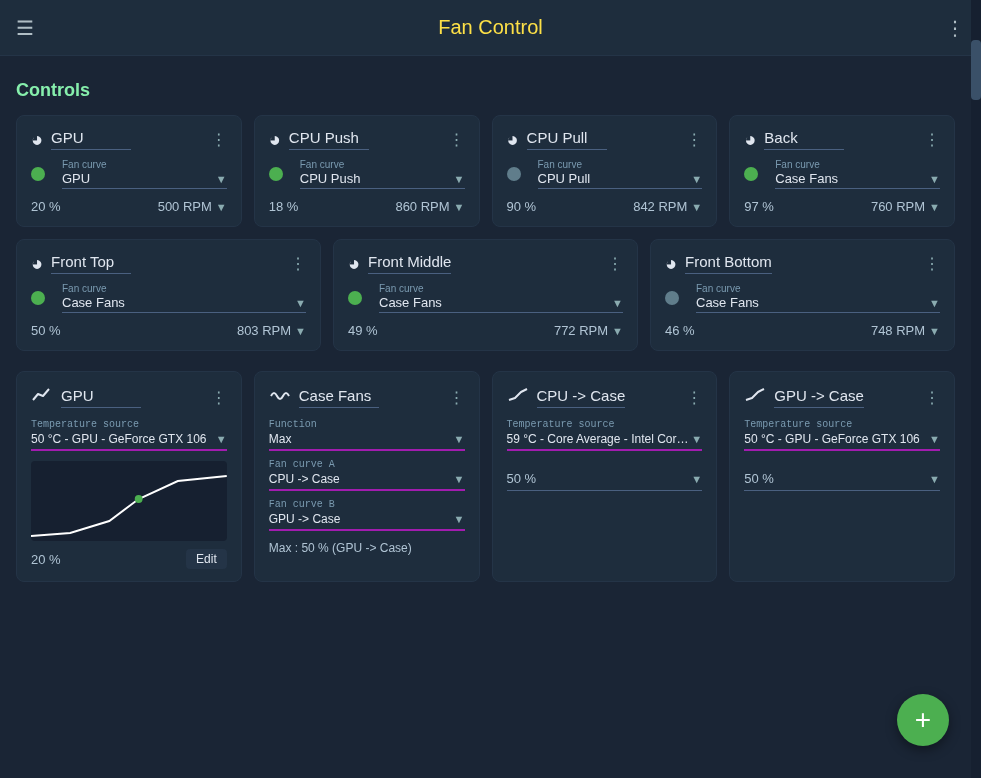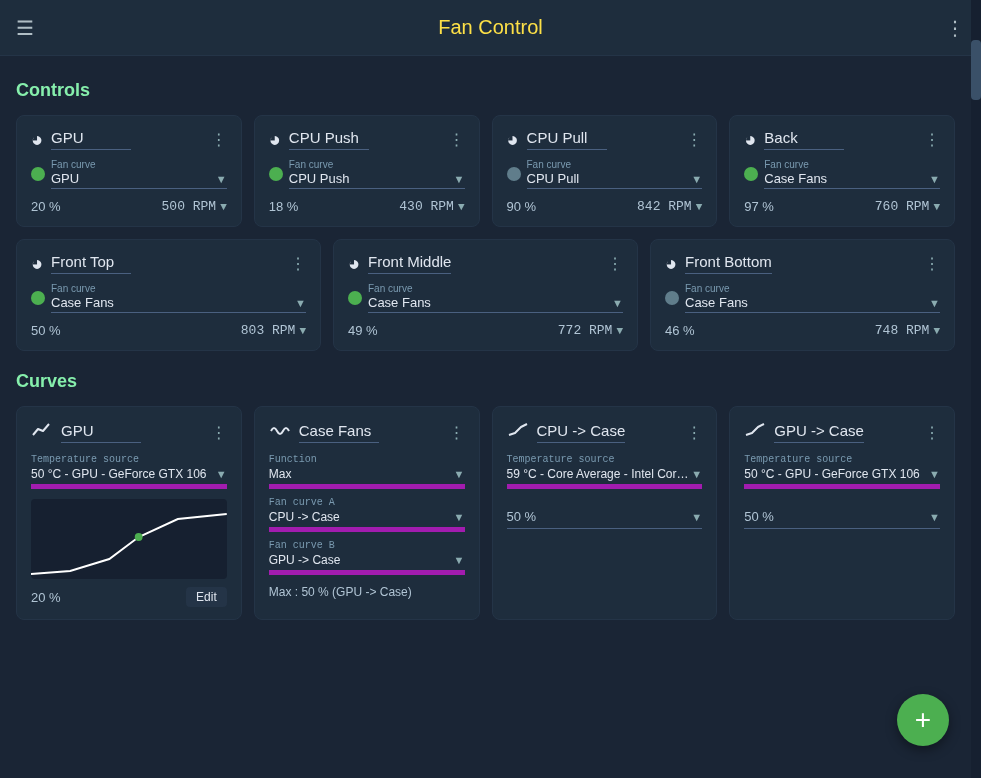--- a/index.html
+++ b/index.html
@@ -104,21 +104,21 @@
     .gauge-icon {
       color: #e0e6ef;
       font-size: 20px;
       display: inline-block;
     }
 
     
     .fan-curve-row {
       display: flex;
       align-items: center;
-      gap: 6px;
+      gap: 17px;
       margin-bottom: 10px;
     }
     .dot-green {
       width: 14px;
       height: 14px;
       border-radius: 50%;
       background: #4caf50;
       flex-shrink: 0;
     }
     .dot-gray {
@@ -158,21 +158,20 @@
       justify-content: space-between;
       align-items: center;
       font-size: 13px;
       color: #b0c4d4;
       margin-top: 4px;
     }
     .rpm-value {
       display: flex;
       align-items: center;
       gap: 4px;
-      font-family: Liberation Mono, monospace;
     }
     .rpm-arrow {
       color: #8aabb0;
       font-size: 11px;
     }
 
     
     .curve-card {
       background: #1e2d3d;
       border-radius: 8px;
@@ -191,21 +190,21 @@
     .field-label {
       font-size: 10px;
       color: #7a9ab0;
       margin-bottom: 2px;
       margin-top: 8px;
       font-family: Liberation Mono, monospace;
     }
     .field-value {
       font-size: 12px;
       color: #e0e6ef;
-      border-bottom: 5px solid #a21caf;
+      border-bottom: 2px solid #a21caf;
       padding-bottom: 3px;
       display: flex;
       justify-content: space-between;
       align-items: center;
     }
     .field-value .arrow {
       color: #8aabb0;
       font-size: 11px;
     }
 
@@ -349,21 +348,21 @@
           <span class="fan-curve-label">Fan curve</span>
           <div class="fan-curve-value">
             <span>CPU Push</span>
             <span class="arrow">▼</span>
           </div>
         </div>
       </div>
       <div class="rpm-row">
         <span>18 %</span>
         <div class="rpm-value">
-          <span>430 RPM</span>
+          <span>860 RPM</span>
           <span class="rpm-arrow">▼</span>
         </div>
       </div>
     </div>
 
     <div class="card">
       <div class="card-header">
         <div class="card-header-left">
           <span class="gauge-icon">◕</span>
           <span class="card-title">CPU Pull</span>
@@ -494,21 +493,20 @@
       <div class="rpm-row">
         <span>46 %</span>
         <div class="rpm-value">
           <span>748 RPM</span>
           <span class="rpm-arrow">▼</span>
         </div>
       </div>
     </div>
   </div>
 
-  <div class="section-title">Curves</div>
 
   <div class="curves-grid">
 
     <div class="curve-card">
       <div class="card-header">
         <div class="card-header-left">
           <span class="wave-icon">
             <svg width="22" height="22" viewBox="0 0 22 22" fill="none" xmlns="http://www.w3.org/2000/svg">
               <polyline points="2,16 7,10 12,12 18,5" stroke="#e0e6ef" stroke-width="2" fill="none" stroke-linejoin="round"></polyline>
             </svg>

